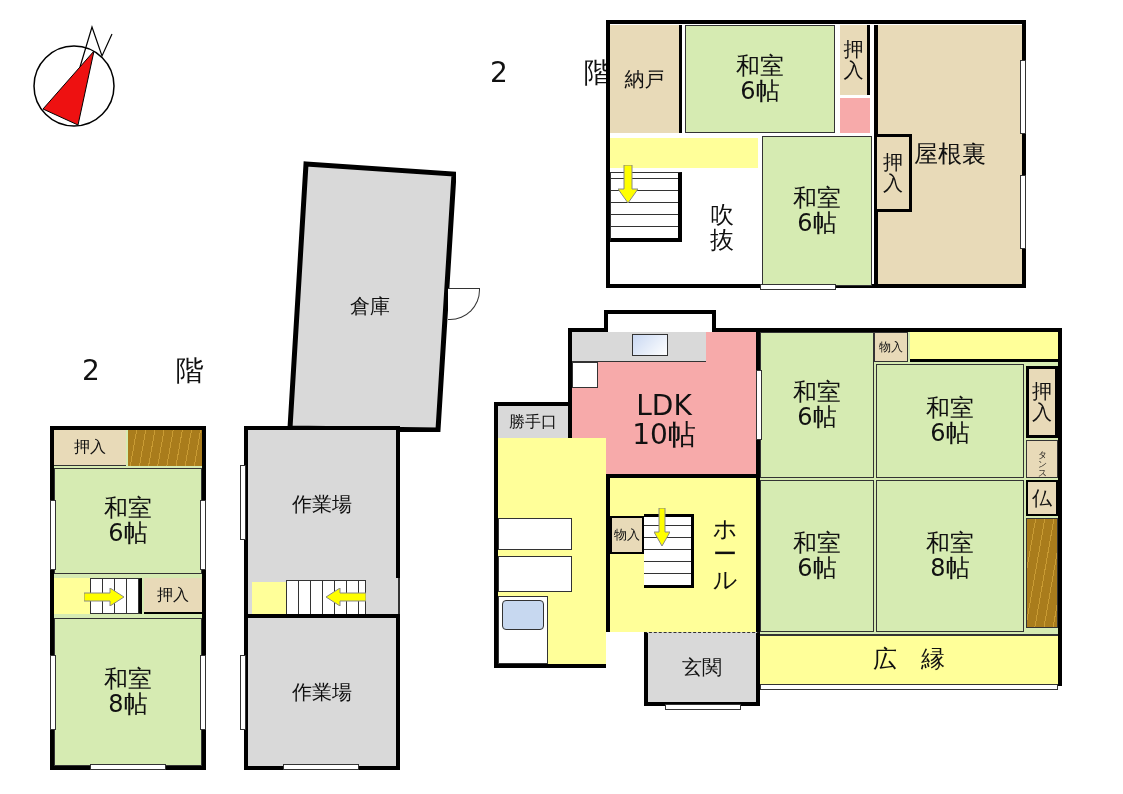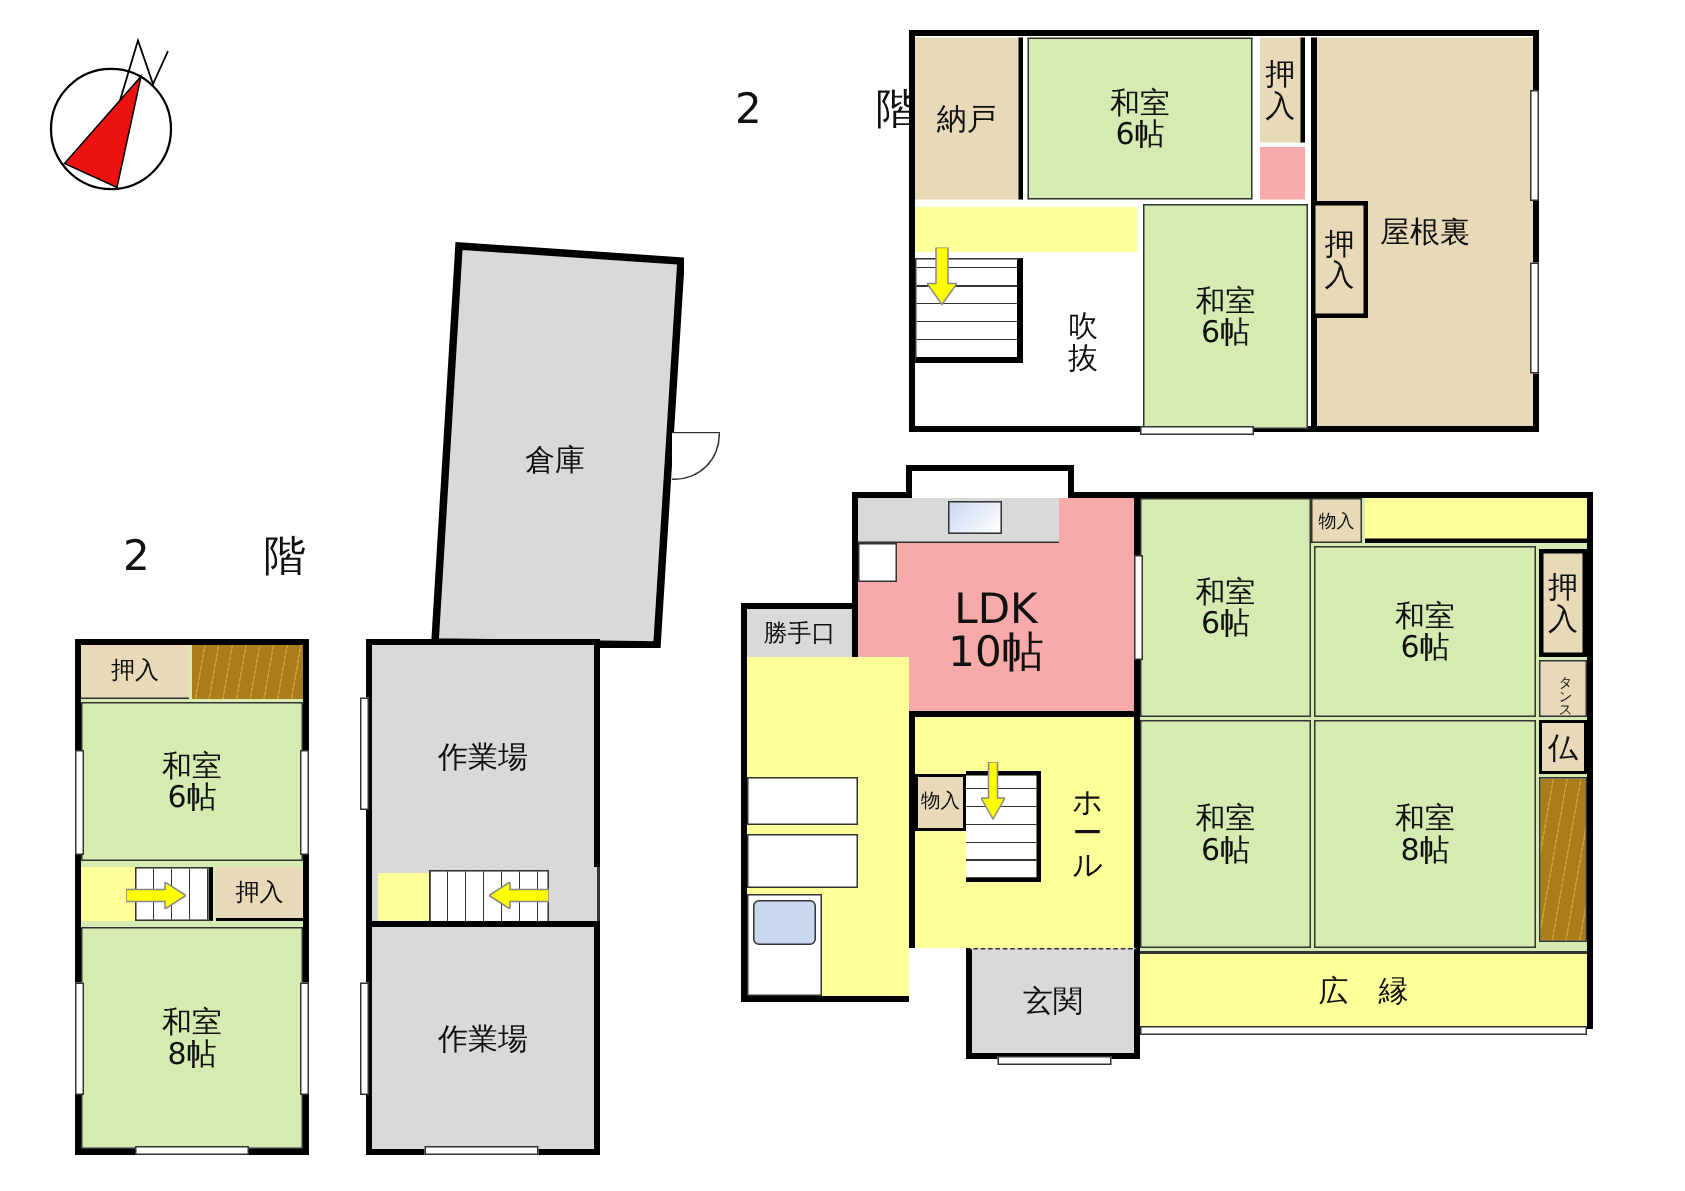--- a/index.html
+++ b/index.html
@@ -7,21 +7,21 @@
   .abs{position:absolute;box-sizing:border-box;}
   .wall{border:4px solid #000;}
   .tatami{background:#d6ebb2;}
   .tan{background:#e8dab8;}
   .hall{background:#ffff99;}
   .pinkk{background:#f7aaaa;}
   .gray{background:#d9d9d9;}
   .wood{background:repeating-linear-gradient(100deg,#a97c1c 0 8px,#c99b33 8px 9px);}
   .white{background:#fff;}
   .label{position:absolute;display:flex;align-items:center;justify-content:center;text-align:center;line-height:1.05;white-space:pre-line;}
-  .lbl-lg{font-size:20px;}
+  .lbl-lg{font-size:24px;}
   .lbl-md{font-size:20px;}
   .lbl-sm{font-size:16px;}
   .lbl-xs{font-size:9px;writing-mode:vertical-rl;}
   .thin{border:1px solid #333;}
   .win{position:absolute;background:#fff;border:1px solid #333;box-sizing:border-box;}
   .floor-title{position:absolute;font-size:28px;letter-spacing:24px;}
   .stairs{background:repeating-linear-gradient(90deg,#fff 0 11px,#333 11px 12px);border:1px solid #333;}
   .stairs-v{background:repeating-linear-gradient(0deg,#fff 0 11px,#333 11px 12px);border:1px solid #333;}
 </style>
 </head>

